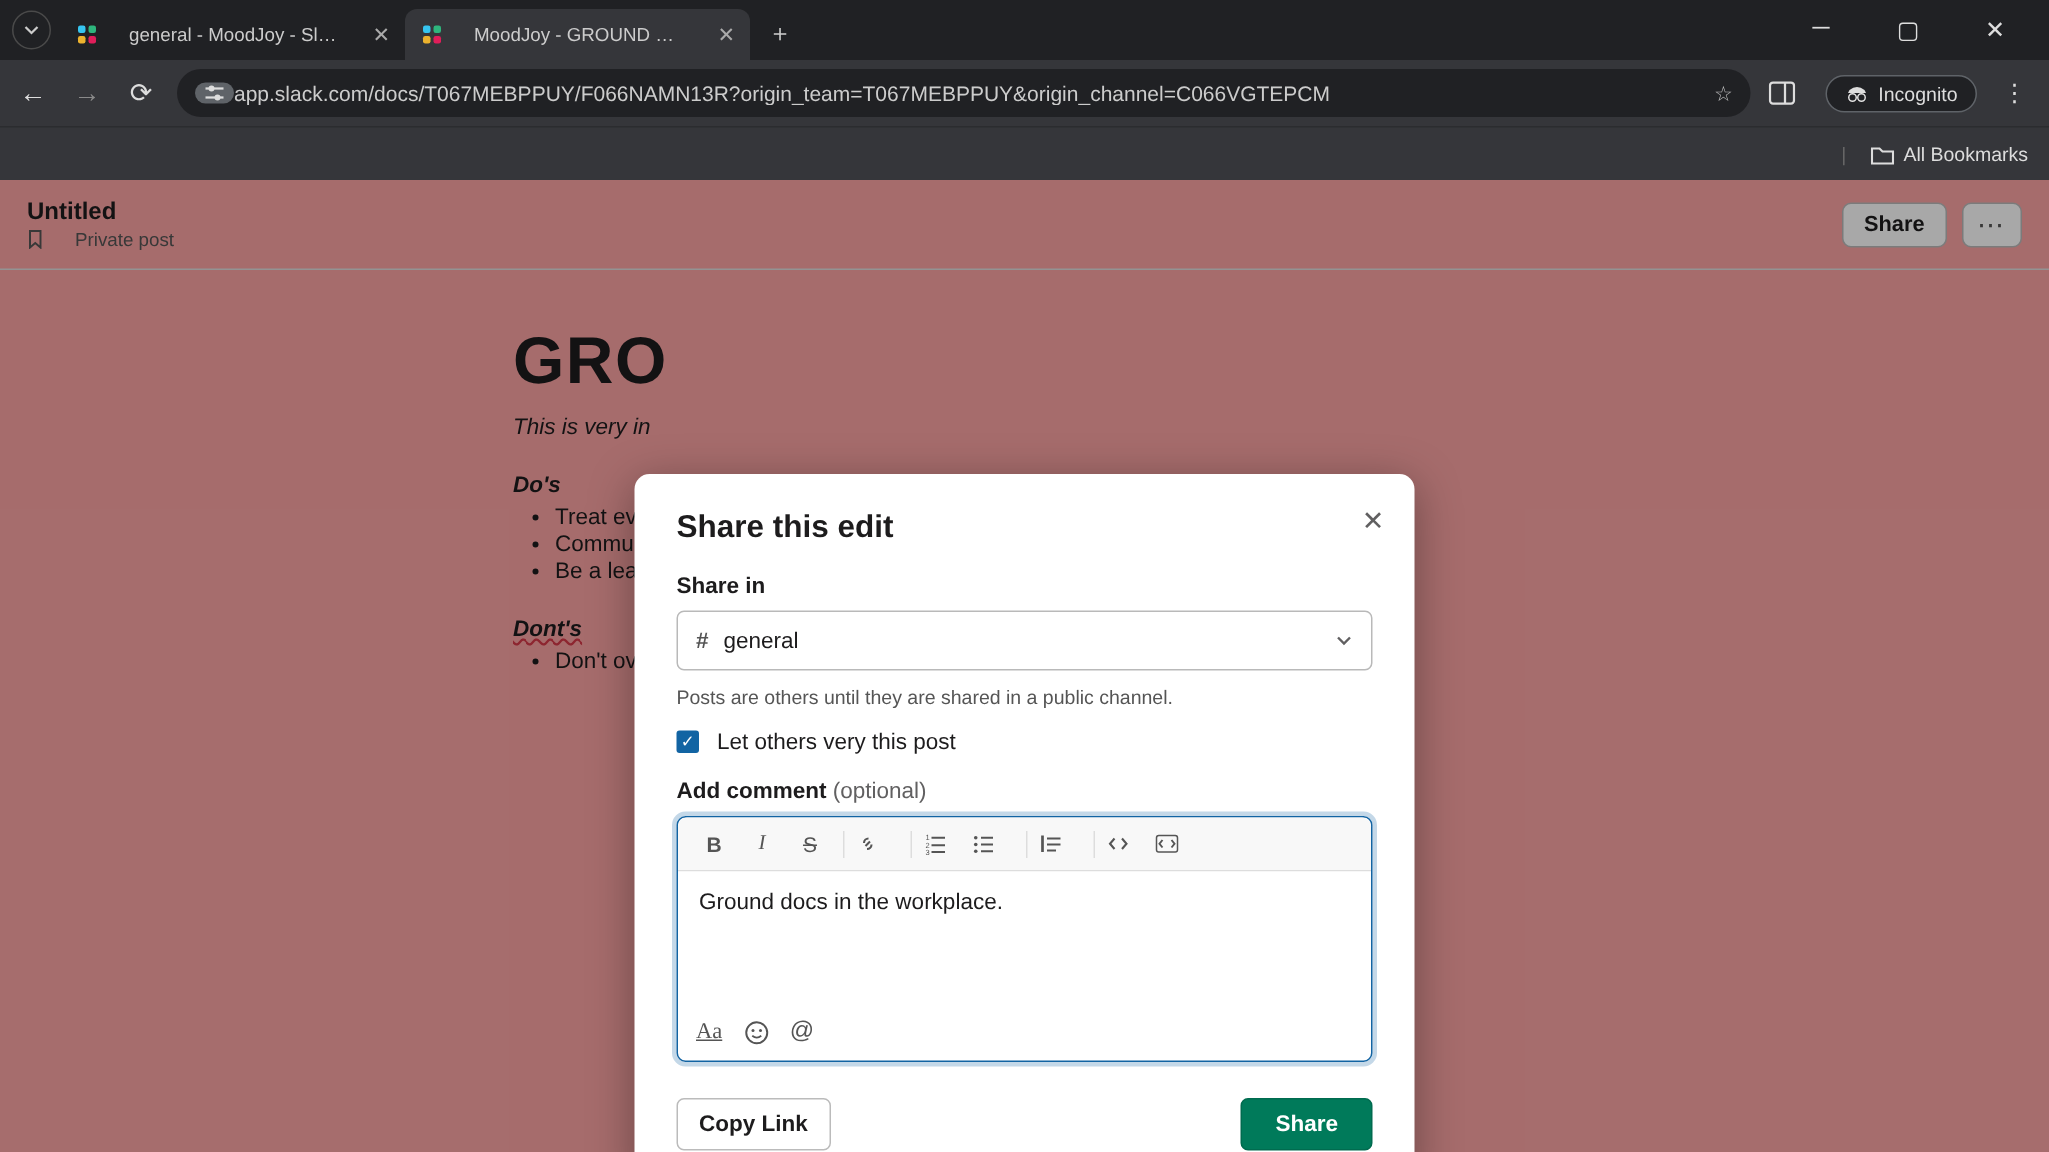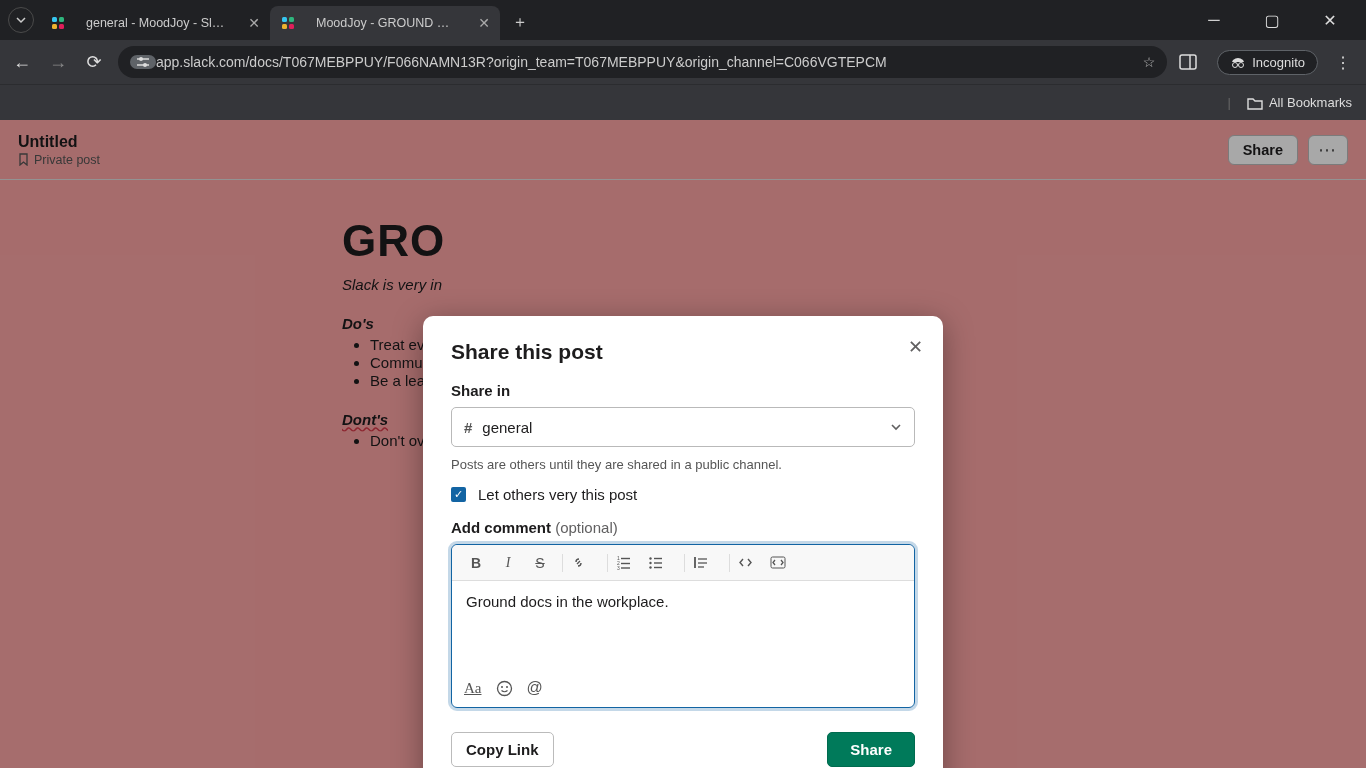--- a/index.html
+++ b/index.html
@@ -28,21 +28,21 @@
   .incognito-pill { display: flex; align-items: center; gap: 6px; background: #202124; border: 1px solid #5f6368; border-radius: 16px; padding: 4px 12px; color: #ddd; font-size: 13px; }
 
   .bookmarks-bar { height: 36px; background: #35363a; display: flex; align-items: center; justify-content: flex-end; padding: 0 14px; color: #ddd; font-size: 13px; gap: 6px; border-top: 1px solid #2b2c2f; }
   .bookmarks-bar .sep { color: #666; margin-right: 10px; }
 
   
   .page { position: relative; background: #fca5a5; height: calc(768px - 40px - 44px - 36px); }
   .page-overlay-dim { position: absolute; inset: 0; background: rgba(0,0,0,0.34); }
   .doc-header { height: 60px; border-bottom: 1px solid #e0e0e0; display: flex; align-items: center; padding: 0 18px; }
   .doc-header .ttl { font-weight: 700; font-size: 16px; color: #1d1c1d; }
-  .doc-header .priv { font-size: 12.5px; color: #555; display: flex; align-items: center; gap: 5px; margin-top: 2px; }
+  .doc-header .priv { font-size: 12.5px; color: #555; display: flex; align-items: center; gap: 21px; margin-top: 2px; }
   .doc-header .right { margin-left: auto; display: flex; gap: 10px; }
   .btn-outline { border: 1px solid #bbb; background: #fff; border-radius: 6px; padding: 6px 14px; font-size: 14.5px; color: #1d1c1d; font-weight: 600; }
   .btn-more { border: 1px solid #bbb; background: #fff; border-radius: 6px; width: 40px; display: flex; align-items: center; justify-content: center; font-size: 18px; letter-spacing: 2px; color: #555; }
 
   .doc-body { padding: 36px 0 0 342px; color: #1d1c1d; }
   .doc-body h1 { font-size: 44px; font-weight: 900; letter-spacing: 1px; }
   .doc-body .intro { font-style: italic; margin-top: 10px; font-size: 15px; }
   .doc-body .sect { margin-top: 22px; }
   .doc-body .sect-h { font-weight: 700; font-style: italic; font-size: 15px; }
   .doc-body .sect-h.wavy { text-decoration: underline wavy #d73a49; }
@@ -180,41 +180,41 @@
       </div>
     </div>
     <div class="right">
       <button class="btn-outline">Share</button>
       <button class="btn-more">⋯</button>
     </div>
   </div>
 
   <div class="doc-body">
     <h1>GRO</h1>
-    <div class="intro">Slack is very in</div>
+    <div class="intro">This is very in</div>
     <div class="sect">
       <div class="sect-h">Do's</div>
       <ul>
         <li>Treat eve</li>
         <li>Commun</li>
         <li>Be a lead</li>
       </ul>
     </div>
     <div class="sect">
       <div class="sect-h wavy">Dont's</div>
       <ul>
         <li>Don't ov</li>
       </ul>
     </div>
   </div>
 
   <div class="page-overlay-dim"></div>
 
   <div class="modal">
-    <h2>Share this post</h2>
+    <h2>Share this edit</h2>
     <div class="close-x">✕</div>
 
     <div class="field-label">Share in</div>
     <div class="select-box">
       <span style="font-weight:600;color:#555">#</span>
       <span>general</span>
       <span class="chev">
         <svg width="12" height="12" viewBox="0 0 12 12">
             <path d="M2 4 L6 8 L10 4" stroke="#616061" stroke-width="1.6" fill="none"></path>
           </svg>

